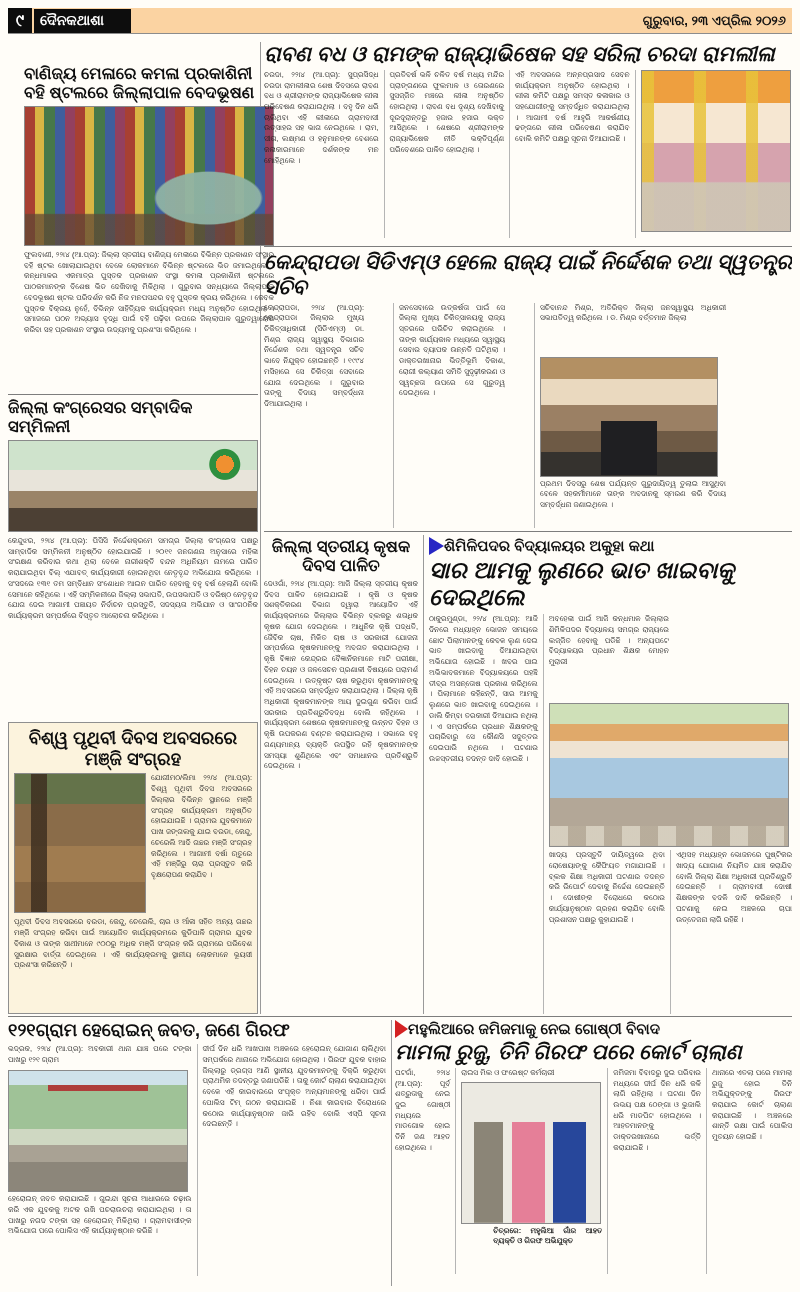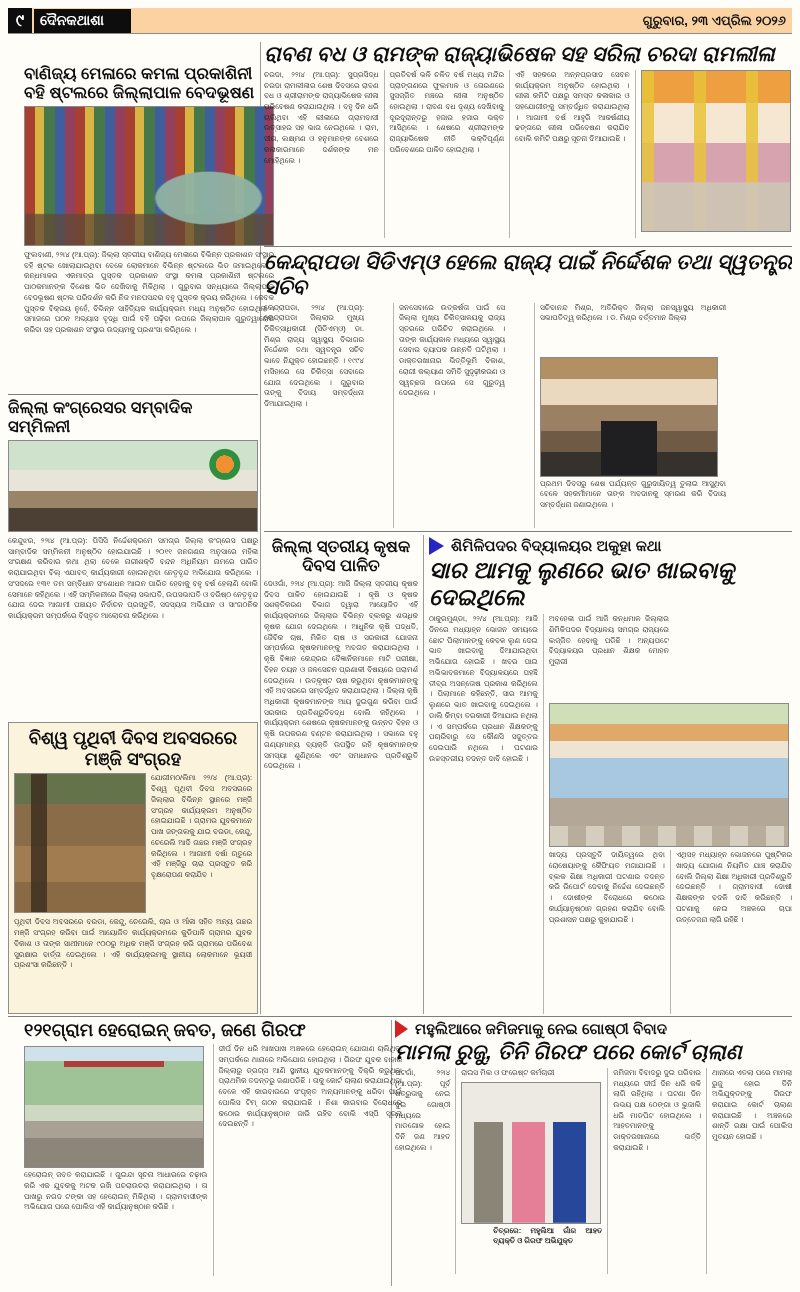--- a/index.html
+++ b/index.html
@@ -22,21 +22,21 @@
   .hl-c{text-align:center;}
   .bt{font-size:7.4px;line-height:1.45;color:#1c1c1c;text-align:justify;overflow:hidden;word-break:break-word;}
   .cap{font-size:7.4px;line-height:1.42;color:#222;font-weight:bold;text-align:justify;overflow:hidden;margin-left:32px;}
   .cols{display:flex;}
   .col{overflow:hidden;}
   .col + .col{border-left:1px solid #b5b5b5;}
   .col{padding:0 5px 0 5px;}
   .col:first-child{padding-left:0;}
   .col:last-child{padding-right:0;}
   
-  .kicker{display:flex;align-items:center;gap:7px;margin-bottom:2px;}
+  .kicker{display:flex;align-items:center;margin-bottom:2px;}
   .kicker-label{font-size:15px;font-weight:bold;color:#101010;}
   .tri{width:0;height:0;border-top:9px solid transparent;border-bottom:9px solid transparent;}
   .tri-blue{border-left:15px solid #2726c4;}
   .tri-red{border-left:13px solid #d42222;}
   
   .vrule{position:absolute;width:1px;background:#9a9a9a;}
   .hrule{position:absolute;height:1px;background:#7d7d7d;}
   
   .photo{border:1px solid #8a8a8a;background-color:#cfcfcf;}
   .ph-books{background-image:
@@ -110,21 +110,21 @@
       <div class="bt" style="height:138px;flex:1;">ଯୋଗୀମଠ/ଲିମା ୨୨/୪ (ଆ.ପ୍ର): ବିଶ୍ୱ ପୃଥିବୀ ଦିବସ ଅବସରରେ ଜିଲ୍ଲାର ବିଭିନ୍ନ ସ୍ଥାନରେ ମଞ୍ଜି ସଂଗ୍ରହ କାର୍ଯ୍ୟକ୍ରମ ଅନୁଷ୍ଠିତ ହୋଇଯାଇଛି । ଗ୍ରାମର ଯୁବକମାନେ ପାଖ ଜଙ୍ଗଲକୁ ଯାଇ ବରଡା, କେନ୍ଦୁ, ଚେରେଲି ଆଦି ଗଛର ମଞ୍ଜି ସଂଗ୍ରହ କରିଥିଲେ । ଆଗାମୀ ବର୍ଷା ଋତୁରେ ଏହି ମଞ୍ଜିରୁ ଚାରା ପ୍ରସ୍ତୁତ କରି ବୃକ୍ଷରୋପଣ କରାଯିବ ।</div>
     </div>
     <div class="bt" style="height:86px;margin-top:4px;">ପୃଥିବୀ ଦିବସ ଅବସରରେ ବରଡା, କେନ୍ଦୁ, ଚେରେଲି, ଚାର ଓ ଆଁଳା ସହିତ ଅନ୍ୟ ଗଛର ମଞ୍ଜି ସଂଗ୍ରହ କରିବା ପାଇଁ ଆୟୋଜିତ କାର୍ଯ୍ୟକ୍ରମରେ କୁଡିପାଳି ଗ୍ରାମର ଯୁବକ ବିକାଶ ଓ ତାଙ୍କ ସାଥୀମାନେ ୯୦୦ରୁ ଅଧିକ ମଞ୍ଜି ସଂଗ୍ରହ କରି ଗ୍ରାମରେ ପରିବେଶ ସୁରକ୍ଷାର ବାର୍ତ୍ତା ଦେଇଥିଲେ । ଏହି କାର୍ଯ୍ୟକ୍ରମକୁ ସ୍ଥାନୀୟ ଲୋକମାନେ ଭୂୟସୀ ପ୍ରଶଂସା କରିଛନ୍ତି ।</div>
   </div>
 
   <div class="art" style="left:264px;top:42px;width:528px;height:202px;">
     <h1 class="hl hl-xl">ରାବଣ ବଧ ଓ ରାମଙ୍କ ରାଜ୍ୟାଭିଷେକ ସହ ସରିଲା ଚରଦା ରାମଲୀଳା</h1>
     <div class="cols" style="margin-top:3px;">
       <div class="col bt" style="width:115px;height:168px;">ଚରଦା, ୨୨ା୪ (ଆ.ପ୍ର): ସୁପ୍ରସିଦ୍ଧ ଚରଦା ରାମଲୀଳାର ଶେଷ ଦିବସରେ ରାବଣ ବଧ ଓ ଶ୍ରୀରାମଙ୍କ ରାଜ୍ୟାଭିଷେକ ଲୀଳା ପରିବେଷଣ କରାଯାଇଥିଲା । ବହୁ ଦିନ ଧରି ଚାଲିଥିବା ଏହି ଲୀଳାରେ ଗ୍ରାମବାସୀ ଉତ୍ସାହର ସହ ଭାଗ ନେଇଥିଲେ । ରାମ, ସୀତା, ଲକ୍ଷ୍ମଣ ଓ ହନୁମାନଙ୍କ ବେଶରେ କଳାକାରମାନେ ଦର୍ଶକଙ୍କ ମନ ମୋହିଥିଲେ ।</div>
       <div class="col bt" style="width:115px;height:168px;">ପ୍ରତିବର୍ଷ ଭଳି ଚଳିତ ବର୍ଷ ମଧ୍ୟ ମନ୍ଦିର ପ୍ରାଙ୍ଗଣରେ ଫୁଲମାଳ ଓ ତୋରଣରେ ସୁସଜ୍ଜିତ ମଞ୍ଚରେ ଲୀଳା ଅନୁଷ୍ଠିତ ହୋଇଥିଲା । ରାବଣ ବଧ ଦୃଶ୍ୟ ଦେଖିବାକୁ ଦୂରଦୂରାନ୍ତରୁ ହଜାର ହଜାର ଭକ୍ତ ଆସିଥିଲେ । ଶେଷରେ ଶ୍ରୀରାମଙ୍କ ରାଜ୍ୟାଭିଷେକ ନୀତି ଭକ୍ତିପୂର୍ଣ୍ଣ ପରିବେଶରେ ପାଳିତ ହୋଇଥିଲା ।</div>
-      <div class="col bt" style="width:115px;height:168px;">ଏହି ସହକରେ ଅନ୍ନପ୍ରସାଦ ସେବନ କାର୍ଯ୍ୟକ୍ରମ ଅନୁଷ୍ଠିତ ହୋଇଥିଲା । ଲୀଳା କମିଟି ପକ୍ଷରୁ ସମସ୍ତ କଳାକାର ଓ ସହଯୋଗୀଙ୍କୁ ସମ୍ବର୍ଦ୍ଧିତ କରାଯାଇଥିଲା । ଆଗାମୀ ବର୍ଷ ଆହୁରି ଆକର୍ଷଣୀୟ ଢଙ୍ଗରେ ଲୀଳା ପରିବେଷଣ କରାଯିବ ବୋଲି କମିଟି ପକ୍ଷରୁ ସୂଚନା ଦିଆଯାଇଛି ।</div>
+      <div class="col bt" style="width:115px;height:168px;">ଏହି ଅବସରରେ ଅନ୍ନପ୍ରସାଦ ସେବନ କାର୍ଯ୍ୟକ୍ରମ ଅନୁଷ୍ଠିତ ହୋଇଥିଲା । ଲୀଳା କମିଟି ପକ୍ଷରୁ ସମସ୍ତ କଳାକାର ଓ ସହଯୋଗୀଙ୍କୁ ସମ୍ବର୍ଦ୍ଧିତ କରାଯାଇଥିଲା । ଆଗାମୀ ବର୍ଷ ଆହୁରି ଆକର୍ଷଣୀୟ ଢଙ୍ଗରେ ଲୀଳା ପରିବେଷଣ କରାଯିବ ବୋଲି କମିଟି ପକ୍ଷରୁ ସୂଚନା ଦିଆଯାଇଛି ।</div>
       <div class="col" style="width:152px;">
         <div class="photo ph-ramlila" style="width:148px;height:160px;"></div>
       </div>
     </div>
   </div>
 
   <div class="art" style="left:264px;top:250px;width:528px;height:278px;">
     <h1 class="hl hl-xl">କେନ୍ଦ୍ରାପଡା ସିଡିଏମ୍ଓ ହେଲେ ରାଜ୍ୟ ପାଇଁ ନିର୍ଦ୍ଦେଶକ ତଥା ସ୍ୱତନ୍ତ୍ର ସଚିବ</h1>
     <div class="cols" style="margin-top:3px;gap:24px;">
       <div class="col bt" style="width:100px;height:238px;">କେନ୍ଦ୍ରାପଡା, ୨୨ା୪ (ଆ.ପ୍ର): କେନ୍ଦ୍ରାପଡା ଜିଲ୍ଲାର ମୁଖ୍ୟ ଚିକିତ୍ସାଧିକାରୀ (ସିଡିଏମ୍ଓ) ଡା. ମିଶ୍ର ରାଜ୍ୟ ସ୍ୱାସ୍ଥ୍ୟ ବିଭାଗର ନିର୍ଦ୍ଦେଶକ ତଥା ସ୍ୱତନ୍ତ୍ର ସଚିବ ଭାବେ ନିଯୁକ୍ତ ହୋଇଛନ୍ତି । ୧୯୯୪ ମସିହାରେ ସେ ଚିକିତ୍ସା ସେବାରେ ଯୋଗ ଦେଇଥିଲେ । ଗୁରୁବାର ତାଙ୍କୁ ବିଦାୟ ସମ୍ବର୍ଦ୍ଧନା ଦିଆଯାଇଥିଲା ।</div>
@@ -156,24 +156,25 @@
         </div>
         <div class="photo ph-children" style="width:238px;height:142px;margin:3px 0;"></div>
         <div class="cols">
           <div class="col bt" style="width:120px;height:168px;">ଖାଦ୍ୟ ପ୍ରସ୍ତୁତି ଦାୟିତ୍ୱରେ ଥିବା ରୋଷେୟାଙ୍କୁ କୈଫିୟତ ମଗାଯାଇଛି । ବ୍ଲକ ଶିକ୍ଷା ଅଧିକାରୀ ଘଟଣାର ତଦନ୍ତ କରି ରିପୋର୍ଟ ଦେବାକୁ ନିର୍ଦ୍ଦେଶ ଦେଇଛନ୍ତି । ଦୋଷୀଙ୍କ ବିରୋଧରେ କଠୋର କାର୍ଯ୍ୟାନୁଷ୍ଠାନ ଗ୍ରହଣ କରାଯିବ ବୋଲି ପ୍ରଶାସନ ପକ୍ଷରୁ କୁହାଯାଇଛି ।</div>
           <div class="col bt" style="width:120px;height:168px;">ଏଥିସହ ମଧ୍ୟାହ୍ନ ଭୋଜନରେ ପୁଷ୍ଟିକର ଖାଦ୍ୟ ଯୋଗାଣ ନିୟମିତ ଯାଞ୍ଚ କରାଯିବ ବୋଲି ଜିଲ୍ଲା ଶିକ୍ଷା ଅଧିକାରୀ ପ୍ରତିଶ୍ରୁତି ଦେଇଛନ୍ତି । ଗ୍ରାମବାସୀ ଦୋଷୀ ଶିକ୍ଷକଙ୍କ ବଦଳି ଦାବି କରିଛନ୍ତି । ଘଟଣାକୁ ନେଇ ଅଞ୍ଚଳରେ ଚାପା ଉତ୍ତେଜନା ଲାଗି ରହିଛି ।</div>
         </div>
       </div>
     </div>
   </div>
 
-  <div class="art" style="left:24px;top:1020px;width:378px;height:266px;">
+  <div class="art" style="left:8px;top:1020px;width:378px;height:266px;">
     <h1 class="hl hl-lg">୧୨୧ଗ୍ରାମ ହେରୋଇନ୍ ଜବତ, ଜଣେ ଗିରଫ</h1>
     <div class="cols" style="margin-top:2px;">
       <div class="col" style="width:186px;height:232px;">
+        <div class="bt" style="height:24px;">ଭଦ୍ରକ, ୨୨ା୪ (ଆ.ପ୍ର): ଅବକାରୀ ଥାନା ଯାଞ୍ଚ ପରେ ଟଙ୍କା ପାଖରୁ ୧୨୧ ଗ୍ରାମ</div>
         <div class="photo ph-police" style="width:178px;height:120px;margin:2px 0;"></div>
         <div class="bt" style="height:80px;">ହେରୋଇନ୍ ଜବତ କରାଯାଇଛି । ଗୁଇନ୍ଦା ସୂଚନା ଆଧାରରେ ଚଢ଼ାଉ କରି ଏକ ଯୁବକକୁ ଅଟକ ରଖି ପଚରାଉଚରା କରାଯାଇଥିଲା । ତା ପାଖରୁ ନଗଦ ଟଙ୍କା ସହ ହେରୋଇନ୍ ମିଳିଥିଲା । ଗ୍ରାମବାସୀଙ୍କ ଅଭିଯୋଗ ପରେ ପୋଲିସ ଏହି କାର୍ଯ୍ୟାନୁଷ୍ଠାନ କରିଛି ।</div>
       </div>
       <div class="col bt" style="width:186px;height:232px;">ଦୀର୍ଘ ଦିନ ଧରି ଆଖପାଖ ଅଞ୍ଚଳରେ ହେରୋଇନ୍ ଯୋଗାଣ ଚାଲିଥିବା ସମ୍ପର୍କରେ ଥାନାରେ ଅଭିଯୋଗ ହୋଇଥିଲା । ଗିରଫ ଯୁବକ ବାହାର ଜିଲ୍ଲାରୁ ଡ୍ରଗ୍ସ ଆଣି ସ୍ଥାନୀୟ ଯୁବକମାନଙ୍କୁ ବିକ୍ରି କରୁଥିବା ପ୍ରାଥମିକ ତଦନ୍ତରୁ ଜଣାପଡିଛି । ତାକୁ କୋର୍ଟ ଚାଲାଣ କରାଯାଇଥିବା ବେଳେ ଏହି କାରବାରରେ ସଂପୃକ୍ତ ଅନ୍ୟମାନଙ୍କୁ ଧରିବା ପାଇଁ ପୋଲିସ ଟିମ୍ ଗଠନ କରାଯାଇଛି । ନିଶା କାରବାର ବିରୋଧରେ କଠୋର କାର୍ଯ୍ୟାନୁଷ୍ଠାନ ଜାରି ରହିବ ବୋଲି ଏସ୍‌ପି ସୂଚନା ଦେଇଛନ୍ତି ।</div>
     </div>
   </div>
 
   <div class="art" style="left:395px;top:1020px;width:397px;height:266px;">
     <div class="kicker">
       <span class="tri tri-red"></span>

